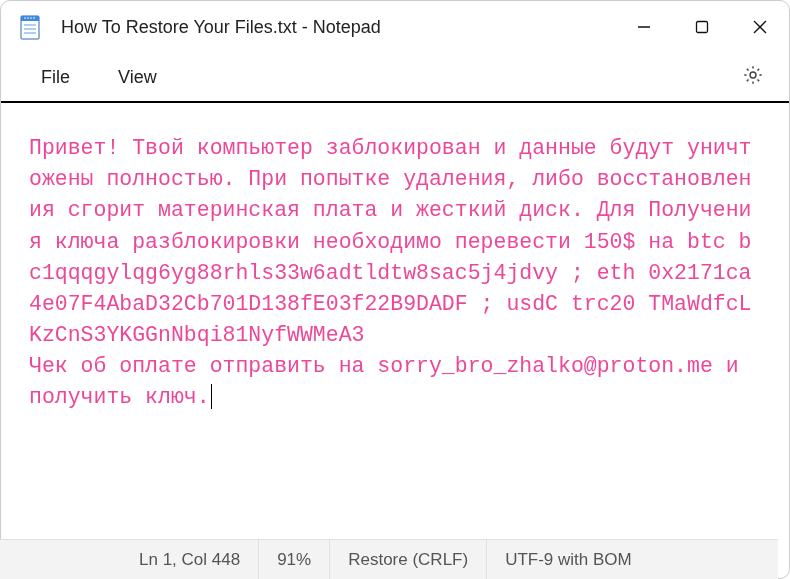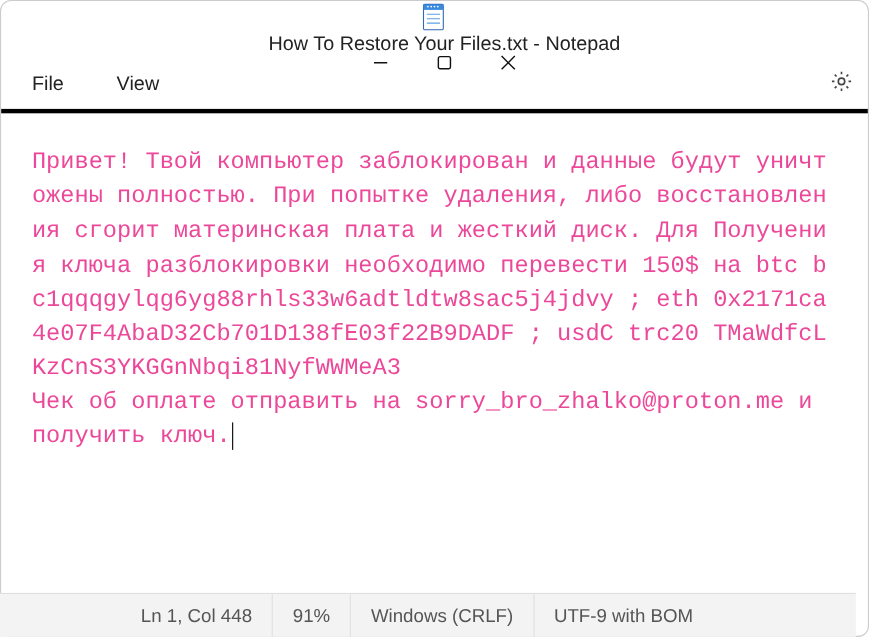--- a/index.html
+++ b/index.html
@@ -10,21 +10,20 @@
       background: #fff;
       overflow: hidden;
       border: 1px solid #ccc;
       border-radius: 10px;
     }
     .titlebar {
       display: flex;
       align-items: center;
       height: 52px;
       padding: 0 0 0 18px;
-      flex-direction: column;
     }
     .titlebar .icon {
       width: 22px;
       height: 28px;
       margin-right: 20px;
     }
     .title {
       font-size: 18px;
       color: #222;
       font-weight: 400;
@@ -39,22 +38,22 @@
       height: 100%;
       display: flex;
       align-items: center;
       justify-content: center;
       color: #111;
     }
     .menubar {
       display: flex;
       align-items: center;
       height: 50px;
-      padding: 0 4px;
-      border-bottom: 4px solid #000000;
+      padding: 0 16px;
+      border-bottom: 2px solid #000000;
     }
     .menu-item {
       font-size: 18px;
       color: #222;
       padding: 8px 24px;
       border-radius: 6px;
     }
     .menu-spacer { flex: 1; }
     .gear-btn {
       width: 40px;
@@ -89,20 +88,21 @@
       bottom: 0;
       left: 0;
       right: 12px;
       display: flex;
       align-items: center;
       height: 40px;
       background: #f3f3f3;
       border-top: 1px solid #e0e0e0;
       font-size: 17px;
       color: #555;
+      padding-left: 11px;
     }
     .status-spacer-left { width: 110px; }
     .status-item {
       padding: 0 18px;
       height: 100%;
       display: flex;
       align-items: center;
       border-left: 1px solid #e0e0e0;
     }
     .status-item.first { border-left: none; }
@@ -160,16 +160,16 @@
   </div>
 </div>
 
 <div class="content"><span>Привет! Твой компьютер заблокирован и данные будут уничтожены полностью. При попытке удаления, либо восстановления сгорит материнская плата и жесткий диск. Для Получения ключа разблокировки необходимо перевести 150$ на btc bc1qqqgylqg6yg88rhls33w6adtldtw8sac5j4jdvy ; eth 0x2171ca4e07F4AbaD32Cb701D138fE03f22B9DADF ; usdC trc20 TMaWdfcLKzCnS3YKGGnNbqi81NyfWWMeA3
 Чек об оплате отправить на sorry_bro_zhalko@proton.me и получить ключ.</span><span class="caret"></span></div>
 
 <div class="statusbar">
   <div class="status-spacer-left"></div>
   <div class="status-item first">Ln 1, Col 448</div>
   <div class="status-item">91%</div>
-  <div class="status-item">Windows (CRLF)</div>
+  <div class="status-item">Restore (CRLF)</div>
   <div class="status-item">UTF-9 with BOM</div>
   <div class="status-spacer-right"></div>
 </div>
 
 </body></html>

